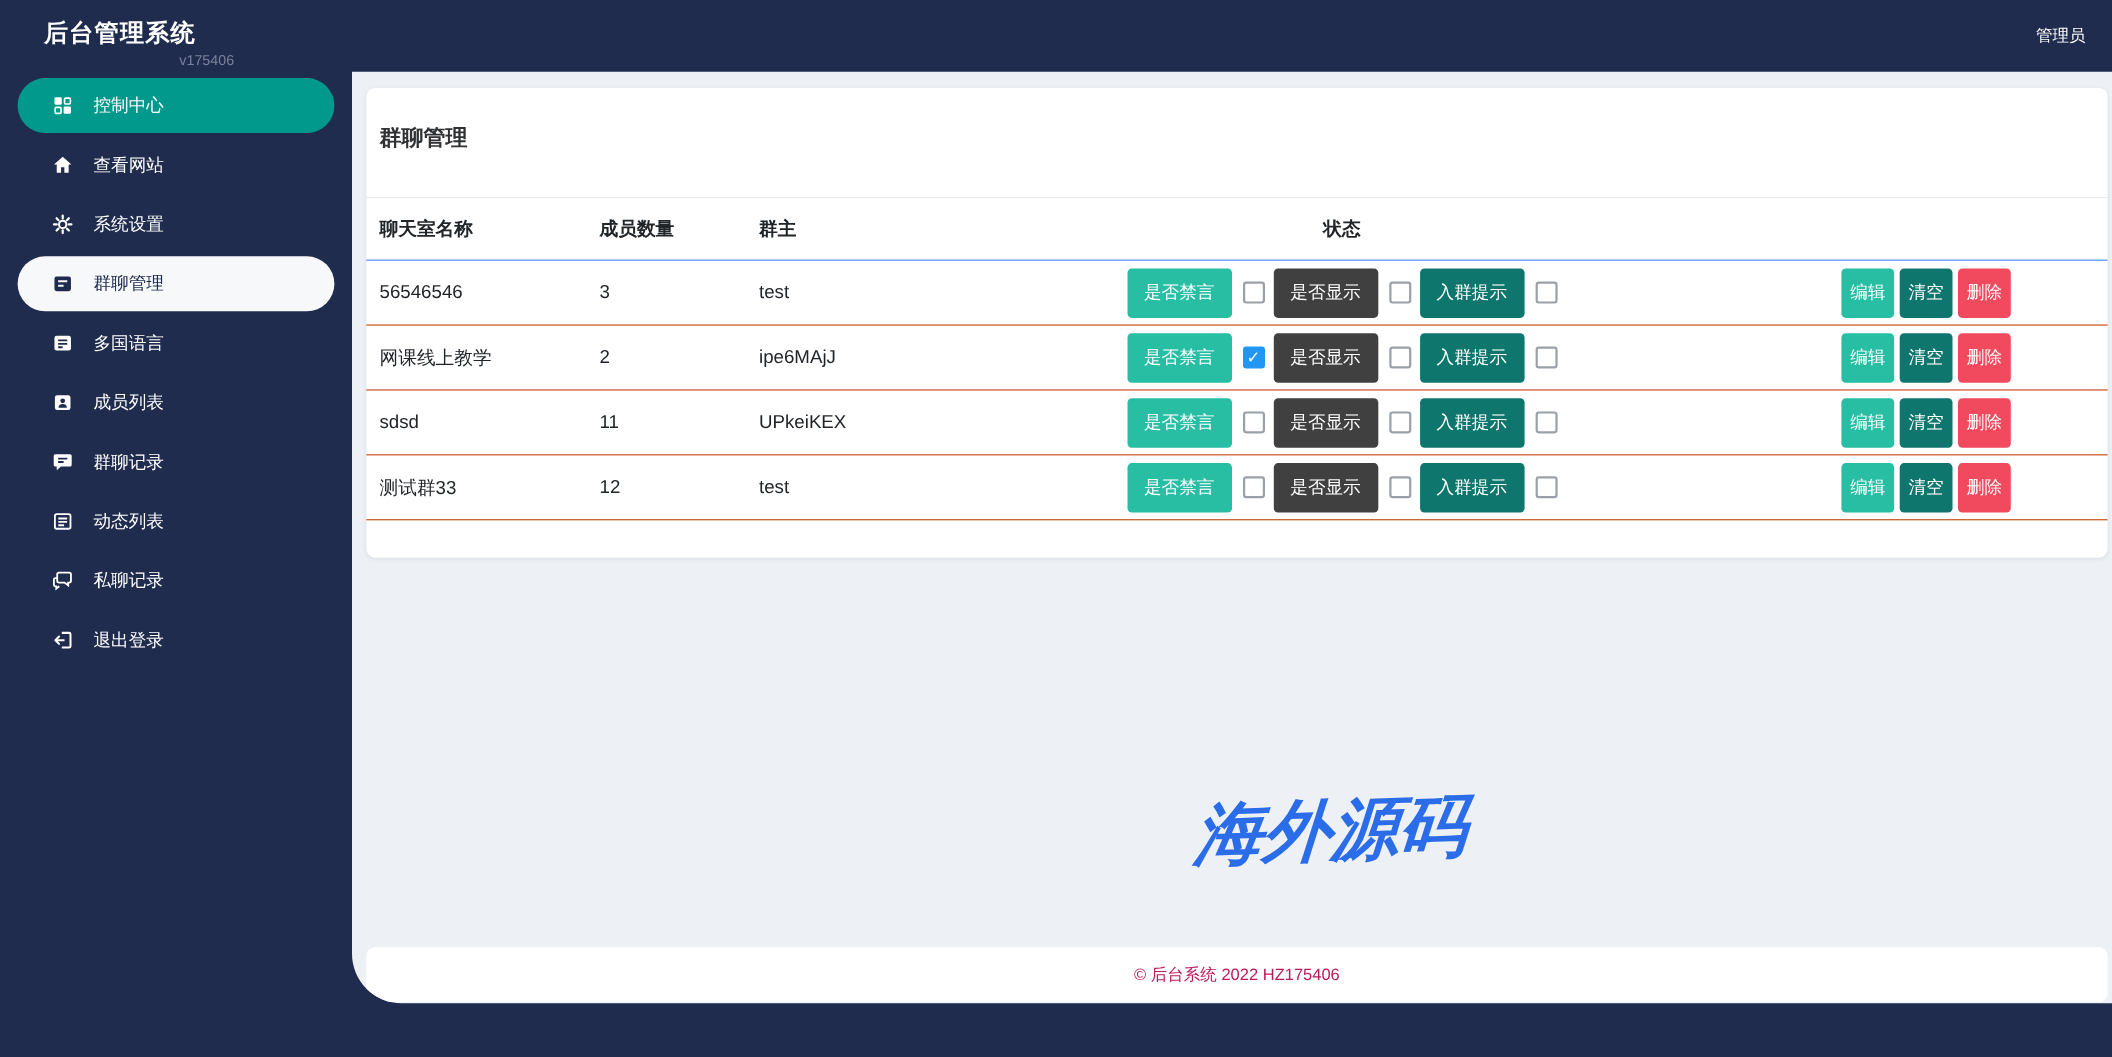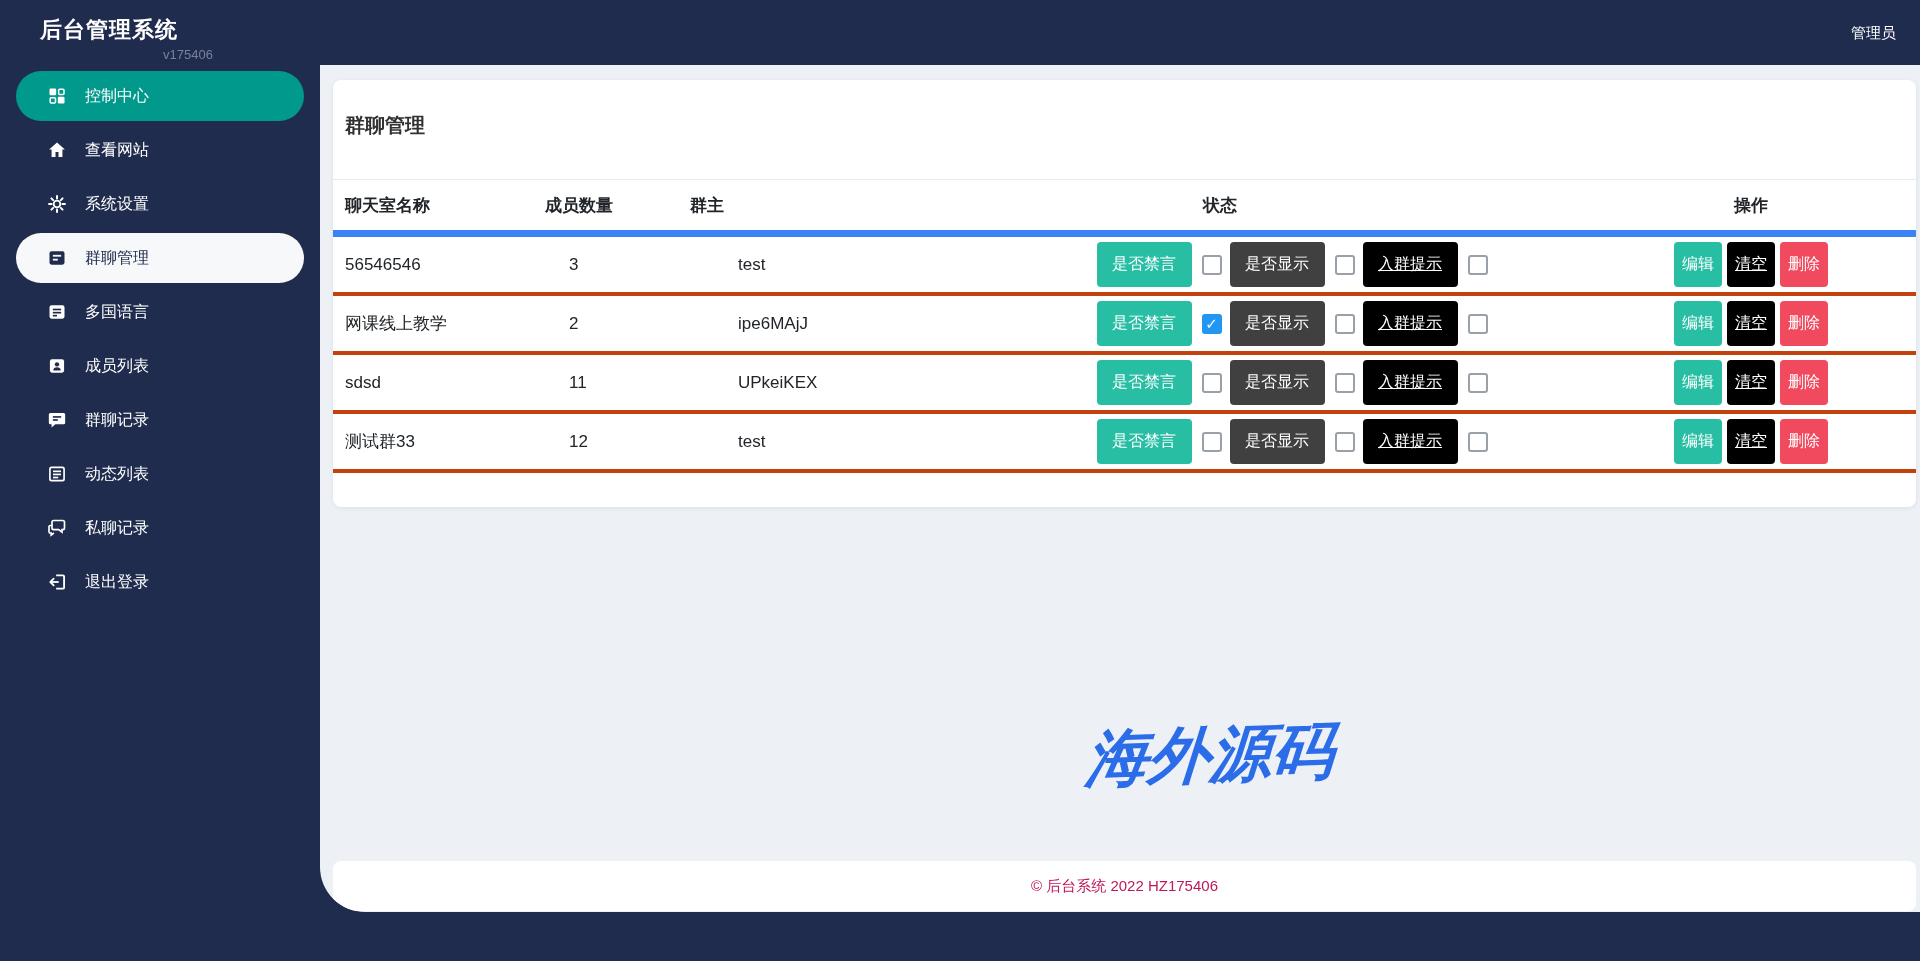--- a/index.html
+++ b/index.html
@@ -26,37 +26,37 @@
   
   .content { position:absolute; left:320px; top:65px; width:1600px; height:847px;
     background:#edf0f5; border-bottom-left-radius:45px; overflow:hidden; z-index:1; }
 
   .card { position:absolute; left:13px; top:15px; width:1583px; height:427px;
     background:#ffffff; border-radius:8px; box-shadow:0 1px 4px rgba(31,45,80,.08); }
   .card-header { height:100px; padding:32px 0 0 12px; border-bottom:1px solid #e6e9ee; }
   .page-title { font-size:20px; font-weight:bold; color:#303133; }
 
   .thead, .trow { display:flex; align-items:center; }
-  .thead { height:57px; border-bottom:7px solid #3b82f6; font-weight:bold; font-size:17px; color:#212529; }
-  .trow { height:59px; border-bottom:4px solid #c2410c; font-size:17px; color:#212529;gap:24px; }
+  .thead { height:57px; border-bottom:1px solid #3b82f6; font-weight:bold; font-size:17px; color:#212529; }
+  .trow { height:59px; border-bottom:1px solid #c2410c; font-size:17px; color:#212529; }
   .c-name { width:212px; padding-left:12px; }
   .c-members { width:145px; }
   .c-owner { width:320px; }
   .c-status { width:420px; display:flex; align-items:center; justify-content:center; }
   .c-actions { flex:1; display:flex; justify-content:flex-end; }
   .abox { width:154px; margin-right:88px; display:flex; justify-content:space-between; align-items:center; }
   .abox.hdr { justify-content:center; }
 
   .btn { border:none; border-radius:4px; color:#ffffff; font-size:16px; height:45px;
     font-family:inherit; cursor:pointer; }
   .btn.wide { width:95px; }
   .btn.sm { width:48px; }
   .btn.teal { background:#27bea4; }
   .btn.blue { background:#404040; }
-  .btn.cyan { background:#000000;text-decoration:underline; }
+  .btn.cyan { background:#0f766e; }
   .btn.red  { background:#f14a5e; }
 
   .cb { width:20px; height:20px; border:2px solid #9aa0a8; border-radius:3px; background:#ffffff;
     margin:0 8px 0 10px; display:inline-flex; align-items:center; justify-content:center; cursor:pointer; }
   .cb:last-child { margin-right:0; }
   .cb.checked { background:#2196f3; border-color:#2196f3; color:#ffffff; }
   .cb.checked::after { content:"\2713"; font-size:15px; font-weight:bold; line-height:1; }
 
   .watermark { position:absolute; left:740px; top:648px; width:300px; text-align:center;
     font-size:62px; font-weight:bold; font-style:italic; color:#2b6ce8;
@@ -188,25 +188,20 @@
   <div class="card">
     <div class="card-header">
       <div class="page-title">群聊管理</div>
     </div>
 
     <div class="thead">
       <div class="c-name">聊天室名称</div>
       <div class="c-members">成员数量</div>
       <div class="c-owner">群主</div>
       <div class="c-status">状态</div>
-      <div class="c-actions">
-        <div class="abox hdr">
-            <span>操作</span>
-          </div>
-      </div>
     </div>
 
     <div class="trow">
       <div class="c-name">56546546</div>
       <div class="c-members">3</div>
       <div class="c-owner">test</div>
       <div class="c-status">
         <button class="btn teal wide">是否禁言</button>
         <span class="cb"></span>
         <button class="btn blue wide">是否显示</button>

